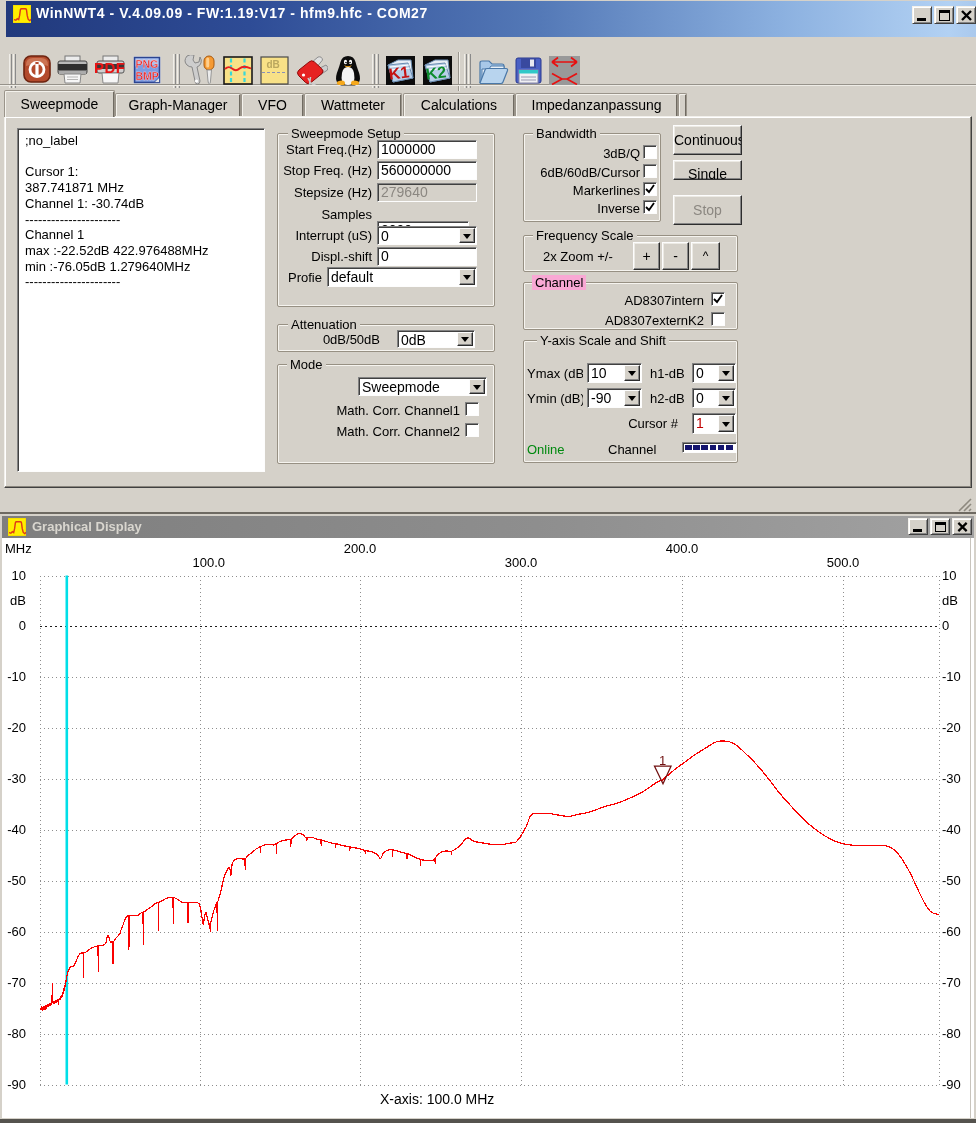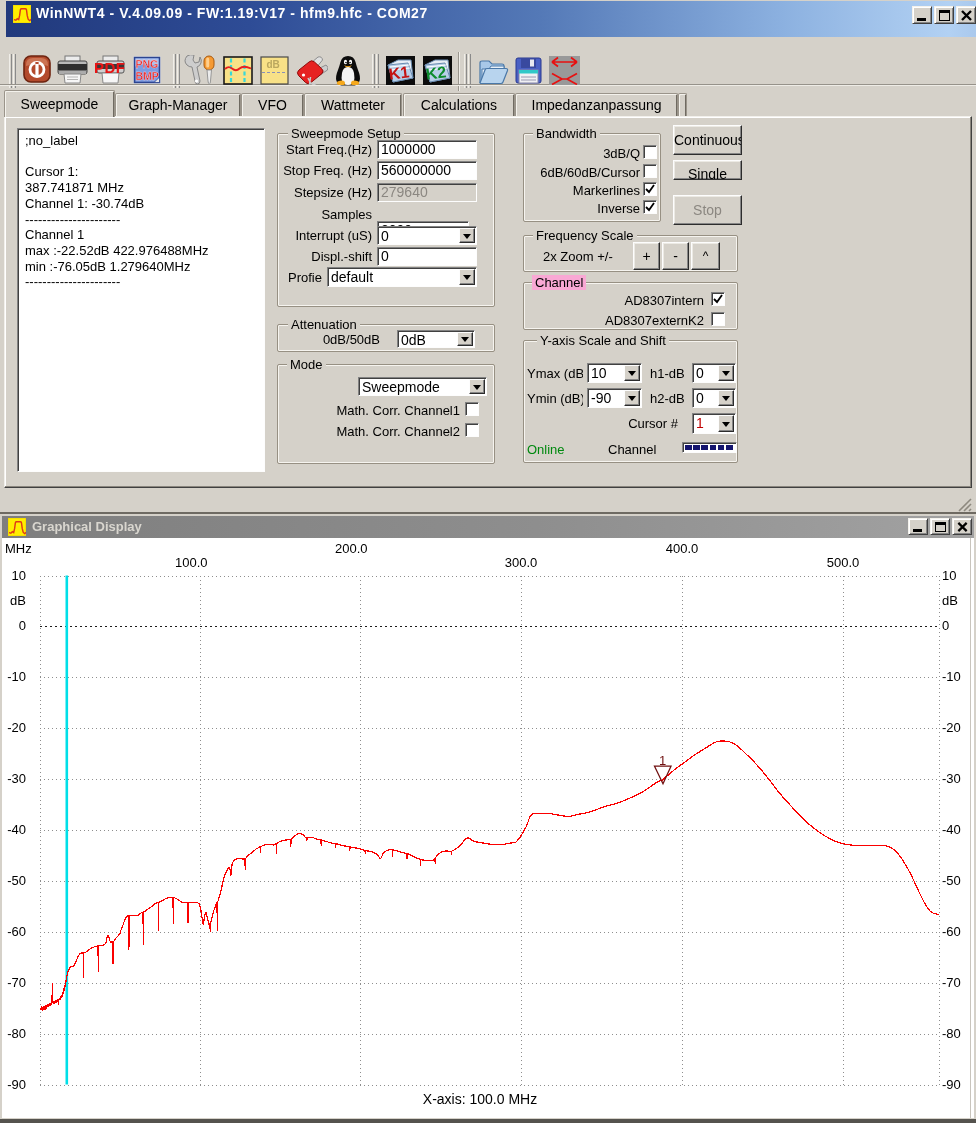--- a/index.html
+++ b/index.html
@@ -422,22 +422,22 @@
 <line x1="40.4" y1="983.5" x2="939.2" y2="983.5" stroke="#8e8e8e" stroke-width="1" stroke-dasharray="1 3" shape-rendering="crispEdges"></line>
 <line x1="40.4" y1="1034.5" x2="939.2" y2="1034.5" stroke="#8e8e8e" stroke-width="1" stroke-dasharray="1 3" shape-rendering="crispEdges"></line>
 <line x1="40.4" y1="1085.5" x2="939.2" y2="1085.5" stroke="#8e8e8e" stroke-width="1" stroke-dasharray="1 3" shape-rendering="crispEdges"></line>
 <line x1="66.8" y1="575.6" x2="66.8" y2="1084.6" stroke="#00dfe8" stroke-width="2.6"></line>
 <polyline points="40.5,1008.0 41.0,1010.0 41.5,1006.5 42.0,1008.0 42.5,1010.5 43.0,1007.0 43.5,1009.5 44.0,1006.0 44.5,1008.0 45.0,1009.5 45.5,1006.5 46.0,1005.5 46.5,1008.0 47.0,1007.0 47.5,1005.0 48.0,1004.5 48.5,1006.5 49.0,1006.0 49.5,1004.0 50.0,1004.0 50.5,1005.5 51.0,1003.0 51.5,1004.0 52.0,1002.5 52.0,1002.4 52.3,983.8 52.6,1002.4 53.0,1002.0 53.5,1003.5 54.0,1001.5 54.5,1003.0 55.0,1002.5 55.5,1001.0 56.0,1000.5 56.5,1002.0 57.0,1001.5 57.5,1000.0 58.0,999.5 58.2,999.8 58.5,1004.0 58.8,999.8 59.0,1000.0 59.5,998.5 60.0,998.0 60.5,999.0 61.0,996.5 61.5,997.5 62.0,995.0 62.5,996.0 63.0,992.0 63.5,993.5 64.0,988.5 64.5,990.0 65.0,985.0 65.5,986.0 66.0,981.0 66.5,979.0 67.0,975.5 67.5,973.5 68.0,971.5 69.0,969.5 70.0,967.5 71.0,966.5 72.0,966.0 73.0,966.5 74.0,965.5 75.0,963.5 76.0,961.5 77.0,959.0 78.0,956.5 79.0,955.0 80.0,953.8 81.0,953.2 82.0,953.0 83.2,952.8 83.5,977.0 83.8,952.8 85.0,952.5 86.0,952.0 88.0,950.5 90.0,949.0 92.0,947.8 94.0,947.0 96.0,946.3 98.0,946.0 98.3,971.0 98.6,946.0 100.0,945.8 102.0,945.5 104.0,944.8 106.0,943.0 107.0,937.5 108.0,935.5 109.0,937.5 110.0,941.0 111.0,942.3 112.0,941.5 112.8,941.2 113.1,964.0 113.4,941.2 114.0,941.0 116.0,937.9 118.0,936.0 120.0,933.5 121.0,930.0 122.0,927.4 123.0,925.0 124.0,922.0 125.0,919.5 126.0,917.5 127.0,916.4 128.0,915.8 128.6,915.6 128.9,949.2 129.2,915.6 130.0,915.4 132.0,915.3 134.0,915.4 136.0,915.5 138.0,915.4 140.0,913.5 142.0,912.4 143.0,912.0 143.3,944.0 143.6,912.0 144.0,911.8 146.0,910.5 148.0,909.0 150.0,907.6 152.0,906.3 154.0,904.6 156.0,903.2 158.0,902.8 158.2,902.5 158.5,930.1 158.8,902.5 160.0,901.5 162.0,900.8 164.0,899.5 166.0,898.5 168.0,897.9 170.0,897.6 172.0,897.4 173.0,897.5 173.3,923.1 173.6,897.5 174.0,897.6 176.0,898.5 178.0,899.5 180.0,901.0 182.0,902.5 184.0,902.8 186.0,902.5 187.7,902.4 188.0,923.1 188.3,902.4 190.0,902.3 192.0,902.2 194.0,902.1 196.0,902.2 198.0,903.0 199.5,904.0 200.5,908.0 201.5,914.0 202.5,921.0 203.2,924.3 204.0,920.0 205.0,914.5 205.8,912.3 206.6,914.5 207.6,919.0 208.6,923.5 209.3,924.8 209.9,923.1 210.2,931.8 210.5,923.1 211.0,921.5 212.0,917.5 213.0,913.5 214.0,910.0 215.0,907.5 216.0,904.0 217.0,902.0 217.3,930.6 217.6,902.0 218.0,901.0 219.0,897.5 220.0,894.5 221.0,891.0 222.0,886.0 223.0,881.0 224.0,877.8 225.0,874.8 226.0,872.5 227.0,870.5 228.0,868.7 229.0,867.3 230.0,869.5 230.8,875.3 231.5,870.0 232.0,864.5 233.0,862.0 234.0,860.5 235.0,859.5 236.0,859.0 238.0,858.8 240.0,858.8 242.0,858.9 244.0,859.0 244.9,858.4 245.2,869.2 245.5,858.4 246.0,858.0 247.0,856.5 248.0,855.5 250.0,854.0 252.0,852.5 254.0,850.8 256.0,849.0 258.0,848.0 260.3,846.7 260.6,852.4 260.9,846.7 262.0,846.0 264.0,845.0 266.0,844.6 268.0,844.5 270.0,844.6 272.0,844.8 274.0,845.0 276.3,843.4 276.6,853.8 276.9,843.4 278.0,842.5 280.0,841.5 282.0,840.8 284.0,840.3 286.0,840.0 288.0,839.8 290.0,839.6 290.5,839.2 290.8,846.6 291.1,839.2 292.0,838.5 294.0,836.5 296.0,835.0 297.0,834.2 298.0,833.8 300.0,833.6 302.0,834.0 303.0,834.5 304.0,835.8 305.0,837.0 306.0,837.6 306.6,837.4 306.9,840.5 307.2,837.4 308.0,837.2 310.0,837.2 312.0,837.4 314.0,838.0 316.0,838.8 318.0,839.3 320.0,839.6 320.9,840.0 321.2,845.6 321.5,840.0 322.0,840.2 324.0,840.8 326.0,841.4 328.0,842.0 330.0,842.6 332.0,843.2 334.0,843.6 335.3,843.8 335.6,847.7 335.9,843.8 336.0,843.8 338.0,844.2 340.0,844.8 342.0,845.3 344.0,845.8 346.0,846.2 348.0,846.6 349.5,847.0 349.8,850.7 350.0,847.0 350.1,847.0 352.0,847.4 354.0,847.7 356.0,848.0 358.0,848.4 360.0,848.8 362.0,849.4 364.0,850.2 365.0,850.5 365.3,853.8 365.6,850.5 366.0,850.6 368.0,851.0 370.0,851.4 372.0,851.9 374.0,852.6 376.0,853.6 377.0,854.4 378.0,855.6 379.0,857.0 379.6,858.3 380.3,858.9 381.0,858.0 382.0,856.0 383.0,853.8 384.0,852.3 385.0,851.5 386.0,851.0 388.0,850.3 390.0,849.6 392.1,849.8 392.4,856.0 392.7,849.8 394.0,850.0 396.0,850.6 398.0,851.2 400.0,851.8 402.0,852.4 404.0,853.0 406.7,853.6 407.0,858.3 407.3,853.6 408.0,853.8 410.0,854.6 412.0,855.6 414.0,856.6 416.0,857.6 418.0,858.6 420.0,859.3 420.3,859.4 420.6,865.1 420.9,859.4 422.0,859.8 424.0,860.2 426.0,860.5 428.0,860.6 430.0,860.4 432.0,860.2 434.0,860.0 434.9,858.2 435.2,864.0 435.5,858.2 436.0,857.0 437.0,855.2 438.0,854.4 440.0,853.0 442.0,851.8 444.0,851.2 446.0,851.0 448.0,851.1 450.0,851.3 451.0,851.5 451.2,851.2 451.5,854.5 451.8,851.2 452.0,851.0 454.0,850.0 456.0,848.8 458.0,847.2 460.0,845.8 462.0,843.5 464.0,840.5 465.0,839.3 466.0,838.5 467.0,838.1 468.0,838.0 469.0,838.2 470.0,838.8 471.0,839.6 472.0,840.5 474.0,841.2 476.0,841.8 478.0,842.2 480.0,842.5 484.0,843.2 488.0,843.9 492.0,844.4 496.0,844.7 500.0,844.8 504.0,844.3 508.0,843.6 511.0,843.0 513.0,842.6 514.0,842.3 515.0,843.0 516.0,842.0 517.0,841.0 518.0,839.8 520.0,837.5 522.0,834.0 524.0,830.5 526.0,827.0 528.0,822.0 529.0,819.0 530.0,816.8 531.0,815.5 532.0,814.3 533.0,813.7 534.0,813.4 536.0,813.2 538.0,813.1 540.0,813.2 544.0,813.3 548.0,813.5 552.0,813.9 556.0,814.6 560.0,815.4 564.0,816.0 566.0,816.2 568.0,816.3 570.0,816.2 572.0,816.0 574.0,815.5 576.0,815.0 578.0,814.5 580.0,814.0 584.0,813.3 588.0,812.4 592.0,811.2 596.0,809.8 600.0,808.2 604.0,806.8 608.0,805.6 612.0,804.6 616.0,803.6 620.0,802.2 624.0,800.6 628.0,798.9 632.0,797.2 636.0,795.3 640.0,793.3 644.0,791.0 648.0,788.4 652.0,785.6 656.0,782.8 660.0,780.9 662.0,780.2 664.0,778.5 668.0,775.2 672.0,771.8 676.0,768.5 680.0,765.6 684.0,762.8 688.0,759.7 692.0,756.7 696.0,754.0 700.0,751.5 704.0,749.0 708.0,746.5 712.0,744.0 714.0,742.9 716.0,742.0 718.0,741.4 720.0,741.1 723.0,741.0 726.0,741.2 728.0,741.5 730.0,742.0 732.0,742.6 734.0,743.8 736.0,745.0 738.0,746.6 740.0,748.4 742.0,750.0 744.0,752.0 746.0,754.0 748.0,755.8 750.0,757.8 752.0,759.8 754.0,761.8 756.0,764.0 758.0,766.2 760.0,768.4 762.0,770.8 764.0,773.2 766.0,775.6 768.0,778.2 770.0,780.8 772.0,783.4 774.0,786.0 776.0,788.6 778.0,791.2 780.0,793.6 782.0,796.0 784.0,798.3 786.0,800.5 788.0,802.7 790.0,804.9 792.0,807.1 794.0,809.3 796.0,811.5 798.0,813.6 800.0,815.7 802.0,817.7 804.0,819.6 806.0,821.5 808.0,823.3 810.0,825.0 812.0,826.7 814.0,828.3 816.0,829.8 818.0,831.2 820.0,832.6 822.0,834.0 824.0,835.3 826.0,836.5 828.0,837.7 830.0,838.8 832.0,839.8 834.0,840.8 836.0,841.6 838.0,842.3 840.0,842.9 842.0,843.4 844.0,843.9 846.0,844.3 848.0,844.6 850.0,844.9 852.0,845.1 856.0,845.3 860.0,845.4 866.0,845.4 872.0,845.3 878.0,845.3 882.0,845.4 884.0,845.5 886.0,845.9 888.0,846.5 890.0,847.3 892.0,848.4 894.0,849.8 896.0,851.6 898.0,853.8 900.0,856.3 902.0,859.1 904.0,862.2 906.0,865.5 908.0,869.0 910.0,872.8 912.0,876.8 914.0,881.0 916.0,885.4 918.0,889.8 920.0,894.0 922.0,898.0 924.0,902.0 926.0,905.6 928.0,908.6 930.0,910.9 932.0,912.5 934.0,913.4 936.0,913.9 938.0,914.2 939.3,914.3" fill="none" stroke="#fb0000" stroke-width="1.2" stroke-linejoin="round" shape-rendering="crispEdges"></polyline>
 <path d="M654.5,766.2 L671,766.2 L663,783.8 Z" fill="none" stroke="#701010" stroke-width="1.3"></path>
 <text x="659" y="765" font-family="Liberation Sans" font-size="13" fill="#701010">1</text>
 </svg>
 <div class="abs" style="left:0;top:0;z-index:7">
 <div class="lbl" style="left:5px;top:541px">MHz</div>
-<div class="abs" style="left:175px;top:555px;width:50px;text-align:left;font-size:13px">100.0</div>
-<div class="abs" style="left:335px;top:541px;width:50px;text-align:left;font-size:13px">200.0</div>
+<div class="abs" style="left:175px;top:555px;width:50px;text-align:right;font-size:13px">100.0</div>
+<div class="abs" style="left:335px;top:541px;width:50px;text-align:center;font-size:13px">200.0</div>
 <div class="abs" style="left:496px;top:555px;width:50px;text-align:center;font-size:13px">300.0</div>
 <div class="abs" style="left:657px;top:541px;width:50px;text-align:center;font-size:13px">400.0</div>
 <div class="abs" style="left:818px;top:555px;width:50px;text-align:center;font-size:13px">500.0</div>
 <div class="abs" style="left:0;top:568px;width:26px;text-align:right;font-size:13px">10</div>
 <div class="abs" style="left:942px;top:568px;width:34px;text-align:left;font-size:13px">10</div>
 <div class="abs" style="left:0;top:618px;width:26px;text-align:right;font-size:13px">0</div>
 <div class="abs" style="left:942px;top:618px;width:34px;text-align:left;font-size:13px">0</div>
 <div class="abs" style="left:0;top:669px;width:26px;text-align:right;font-size:13px">-10</div>
 <div class="abs" style="left:942px;top:669px;width:34px;text-align:left;font-size:13px">-10</div>
 <div class="abs" style="left:0;top:720px;width:26px;text-align:right;font-size:13px">-20</div>
@@ -451,21 +451,21 @@
 <div class="abs" style="left:0;top:924px;width:26px;text-align:right;font-size:13px">-60</div>
 <div class="abs" style="left:942px;top:924px;width:34px;text-align:left;font-size:13px">-60</div>
 <div class="abs" style="left:0;top:975px;width:26px;text-align:right;font-size:13px">-70</div>
 <div class="abs" style="left:942px;top:975px;width:34px;text-align:left;font-size:13px">-70</div>
 <div class="abs" style="left:0;top:1026px;width:26px;text-align:right;font-size:13px">-80</div>
 <div class="abs" style="left:942px;top:1026px;width:34px;text-align:left;font-size:13px">-80</div>
 <div class="abs" style="left:0;top:1077px;width:26px;text-align:right;font-size:13px">-90</div>
 <div class="abs" style="left:942px;top:1077px;width:34px;text-align:left;font-size:13px">-90</div>
 <div class="abs" style="left:0;top:593px;width:26px;text-align:right;font-size:13px">dB</div>
 <div class="abs" style="left:942px;top:593px;width:34px;font-size:13px">dB</div>
-<div class="abs" style="left:380px;top:1091px;width:200px;text-align:center;font-size:14px">X-axis: 100.0 MHz</div>
+<div class="abs" style="left:380px;top:1091px;width:200px;text-align:left;font-size:14px">X-axis: 100.0 MHz</div>
 </div>
 
 <div class="abs" style="left:0;top:538px;width:2px;height:580px;background:#d5d1c9"></div>
 <div class="abs" style="left:974px;top:538px;width:2px;height:580px;background:#d5d1c9"></div>
 <div class="abs" style="left:970px;top:538px;width:1px;height:580px;background:#c8c4bc"></div>
 <div class="abs" style="left:0;top:1118px;width:976px;height:1px;background:#d5d1c9"></div>
 <div class="abs" style="left:0;top:1119px;width:976px;height:4px;background:#55534e"></div>
 </div>
 
 </body></html>

